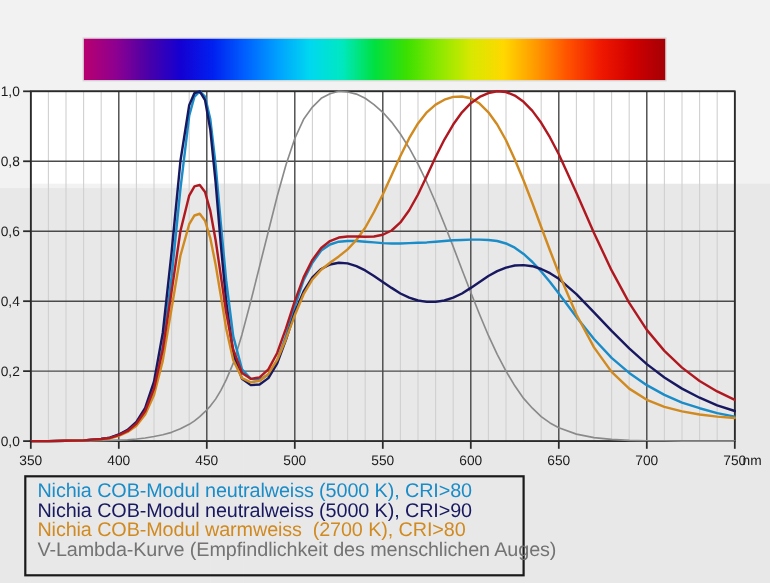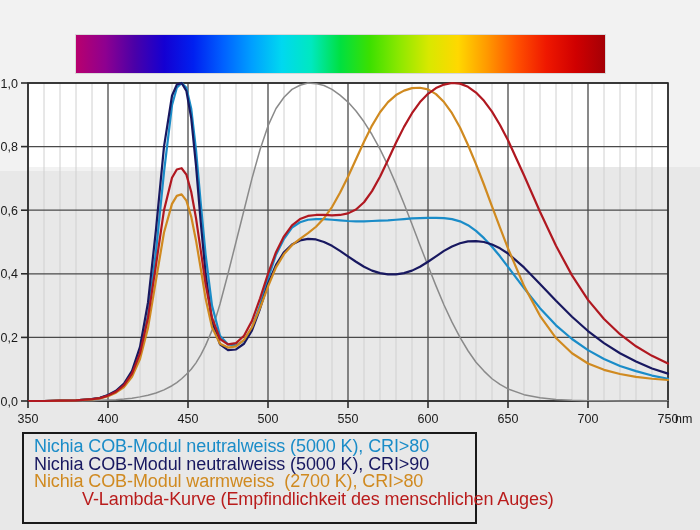--- a/index.html
+++ b/index.html
@@ -135,16 +135,16 @@
       <text x="588" y="423" text-anchor="middle" font-family="&quot;Liberation Sans&quot;, sans-serif" font-size="12.5" fill="#1a1a1a">700</text>
       <line x1="668" y1="401" x2="668" y2="408" stroke="#2a2a2a" stroke-width="1.6"></line>
       <text x="668" y="423" text-anchor="middle" font-family="&quot;Liberation Sans&quot;, sans-serif" font-size="12.5" fill="#1a1a1a">750</text>
       <text x="675" y="423" text-anchor="start" font-family="&quot;Liberation Sans&quot;, sans-serif" font-size="12.5" fill="#1a1a1a">nm</text>
     </svg>
 
   <div class="legend-box">
     <div class="legend-row" style="color: rgb(26, 140, 200);"><span>Nichia COB-Modul neutralweiss (5000 K), CRI&gt;80</span></div>
     <div class="legend-row" style="color: rgb(24, 24, 96);"><span>Nichia COB-Modul neutralweiss (5000 K), CRI&gt;90</span></div>
     <div class="legend-row" style="color: rgb(208, 138, 32);"><span>Nichia COB-Modul warmweiss  (2700 K), CRI&gt;80</span></div>
-    <div class="legend-row" style="color: #b91c1c; margin-left: 48px;"><span>V-Lambda-Kurve (Empfindlichkeit des menschlichen Auges)</span></div>
+    <div class="legend-row" style="color: #737373;"><span>V-Lambda-Kurve (Empfindlichkeit des menschlichen Auges)</span></div>
   </div>
 
 </div>
 
 </body></html>

